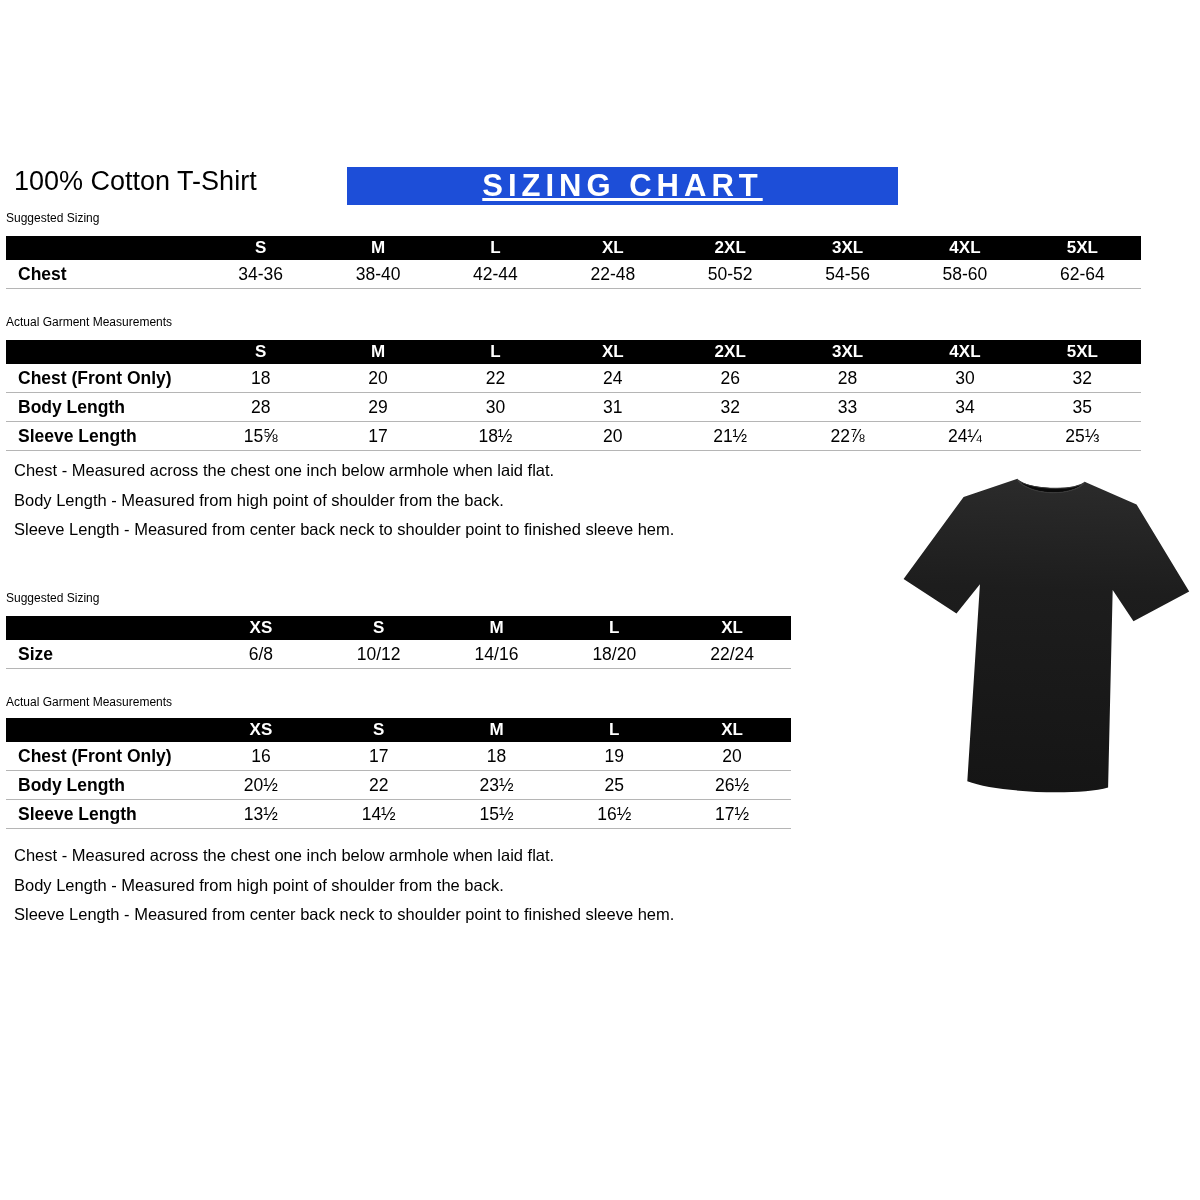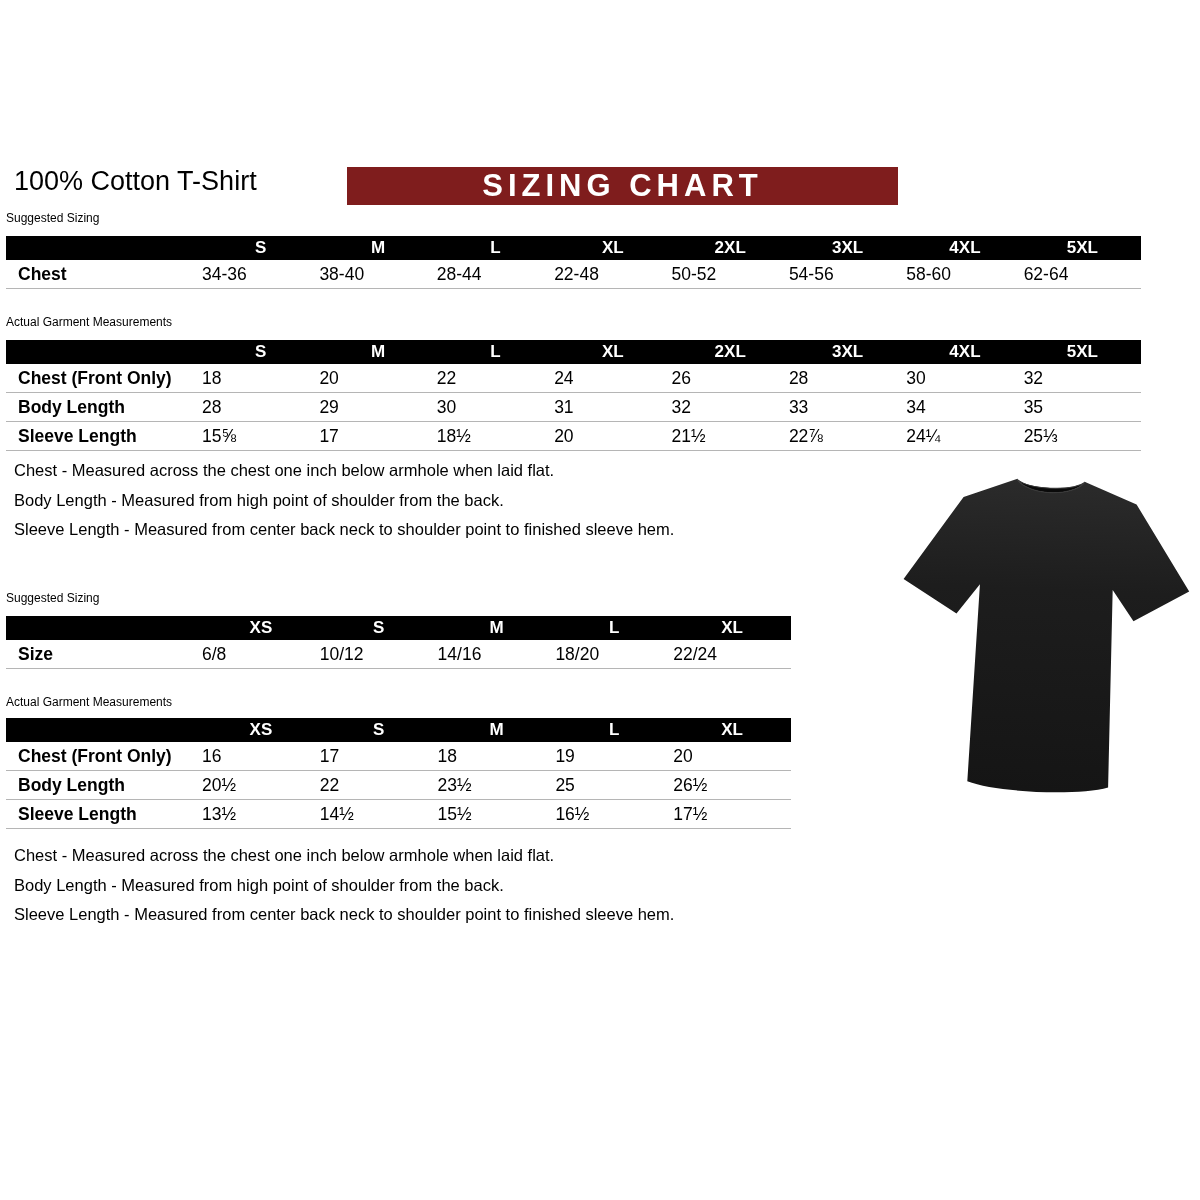--- a/index.html
+++ b/index.html
@@ -5,43 +5,43 @@
   html,body{margin:0;padding:0;background:#ffffff;}
   .page{
     position:relative;width:1200px;height:940px;background:#ffffff;
     font-family:"Liberation Sans", sans-serif;color:#000;overflow:hidden;
   }
   .title{position:absolute;font-size:27px;white-space:nowrap;}
   #adult-title{left:14px;top:166px;font-weight:400;}
   #youth-title{left:2px;top:549px;font-weight:700;}
   .banner{
     position:absolute;left:347px;top:167px;width:551px;height:38px;
-    background:#7f1d1d;color:#fff;display:flex;align-items:center;justify-content:center;
-    font-size:31px;font-weight:700;letter-spacing:5px;white-space:nowrap;
+    background:#1d4ed8;color:#fff;display:flex;align-items:center;justify-content:center;
+    font-size:31px;font-weight:700;letter-spacing:5px;white-space:nowrap;text-decoration:underline;
   }
   .section-label{position:absolute;font-size:12px;white-space:nowrap;}
   #adult-suggested-label{left:6px;top:211px;}
   #adult-actual-label{left:6px;top:315px;}
   #youth-suggested-label{left:6px;top:591px;}
   #youth-actual-label{left:6px;top:695px;}
 
   .table-wrap{position:absolute;}
   #adult-suggested-table{left:6px;top:236px;width:1135px;}
   #adult-actual-table{left:6px;top:340px;width:1135px;}
   #youth-suggested-table{left:6px;top:616px;width:785px;}
   #youth-actual-table{left:6px;top:718px;width:785px;}
 
   table.size-table{width:100%;border-collapse:collapse;table-layout:fixed;}
   table.size-table col.label-col{width:196px;}
   table.size-table th{
     background:#000;color:#fff;font-size:17px;font-weight:700;
     height:24px;padding:0;text-align:center;
   }
   table.size-table td{
-    font-size:17.5px;height:28px;
+    font-size:17.5px;height:28px;text-align:center;
     border-bottom:1px solid #b5b5b5;padding:0;
   }
   table.size-table td.label{
     text-align:left;padding-left:12px;font-weight:700;
   }
   table.size-table td.label .suffix{font-weight:700;}
 
   .notes{position:absolute;font-size:16.5px;}
   .notes .note{height:29.5px;line-height:22px;white-space:nowrap;}
   #adult-notes{left:14px;top:459px;}
@@ -87,21 +87,21 @@
             <th>3XL</th>
             <th>4XL</th>
             <th>5XL</th>
           </tr>
         </thead>
         <tbody>
           <tr>
             <td class="label">Chest</td>
             <td>34-36</td>
             <td>38-40</td>
-            <td>28-44</td>
+            <td>42-44</td>
             <td>22-48</td>
             <td>50-52</td>
             <td>54-56</td>
             <td>58-60</td>
             <td>62-64</td>
           </tr>
         </tbody>
       </table>
     </div>
 

